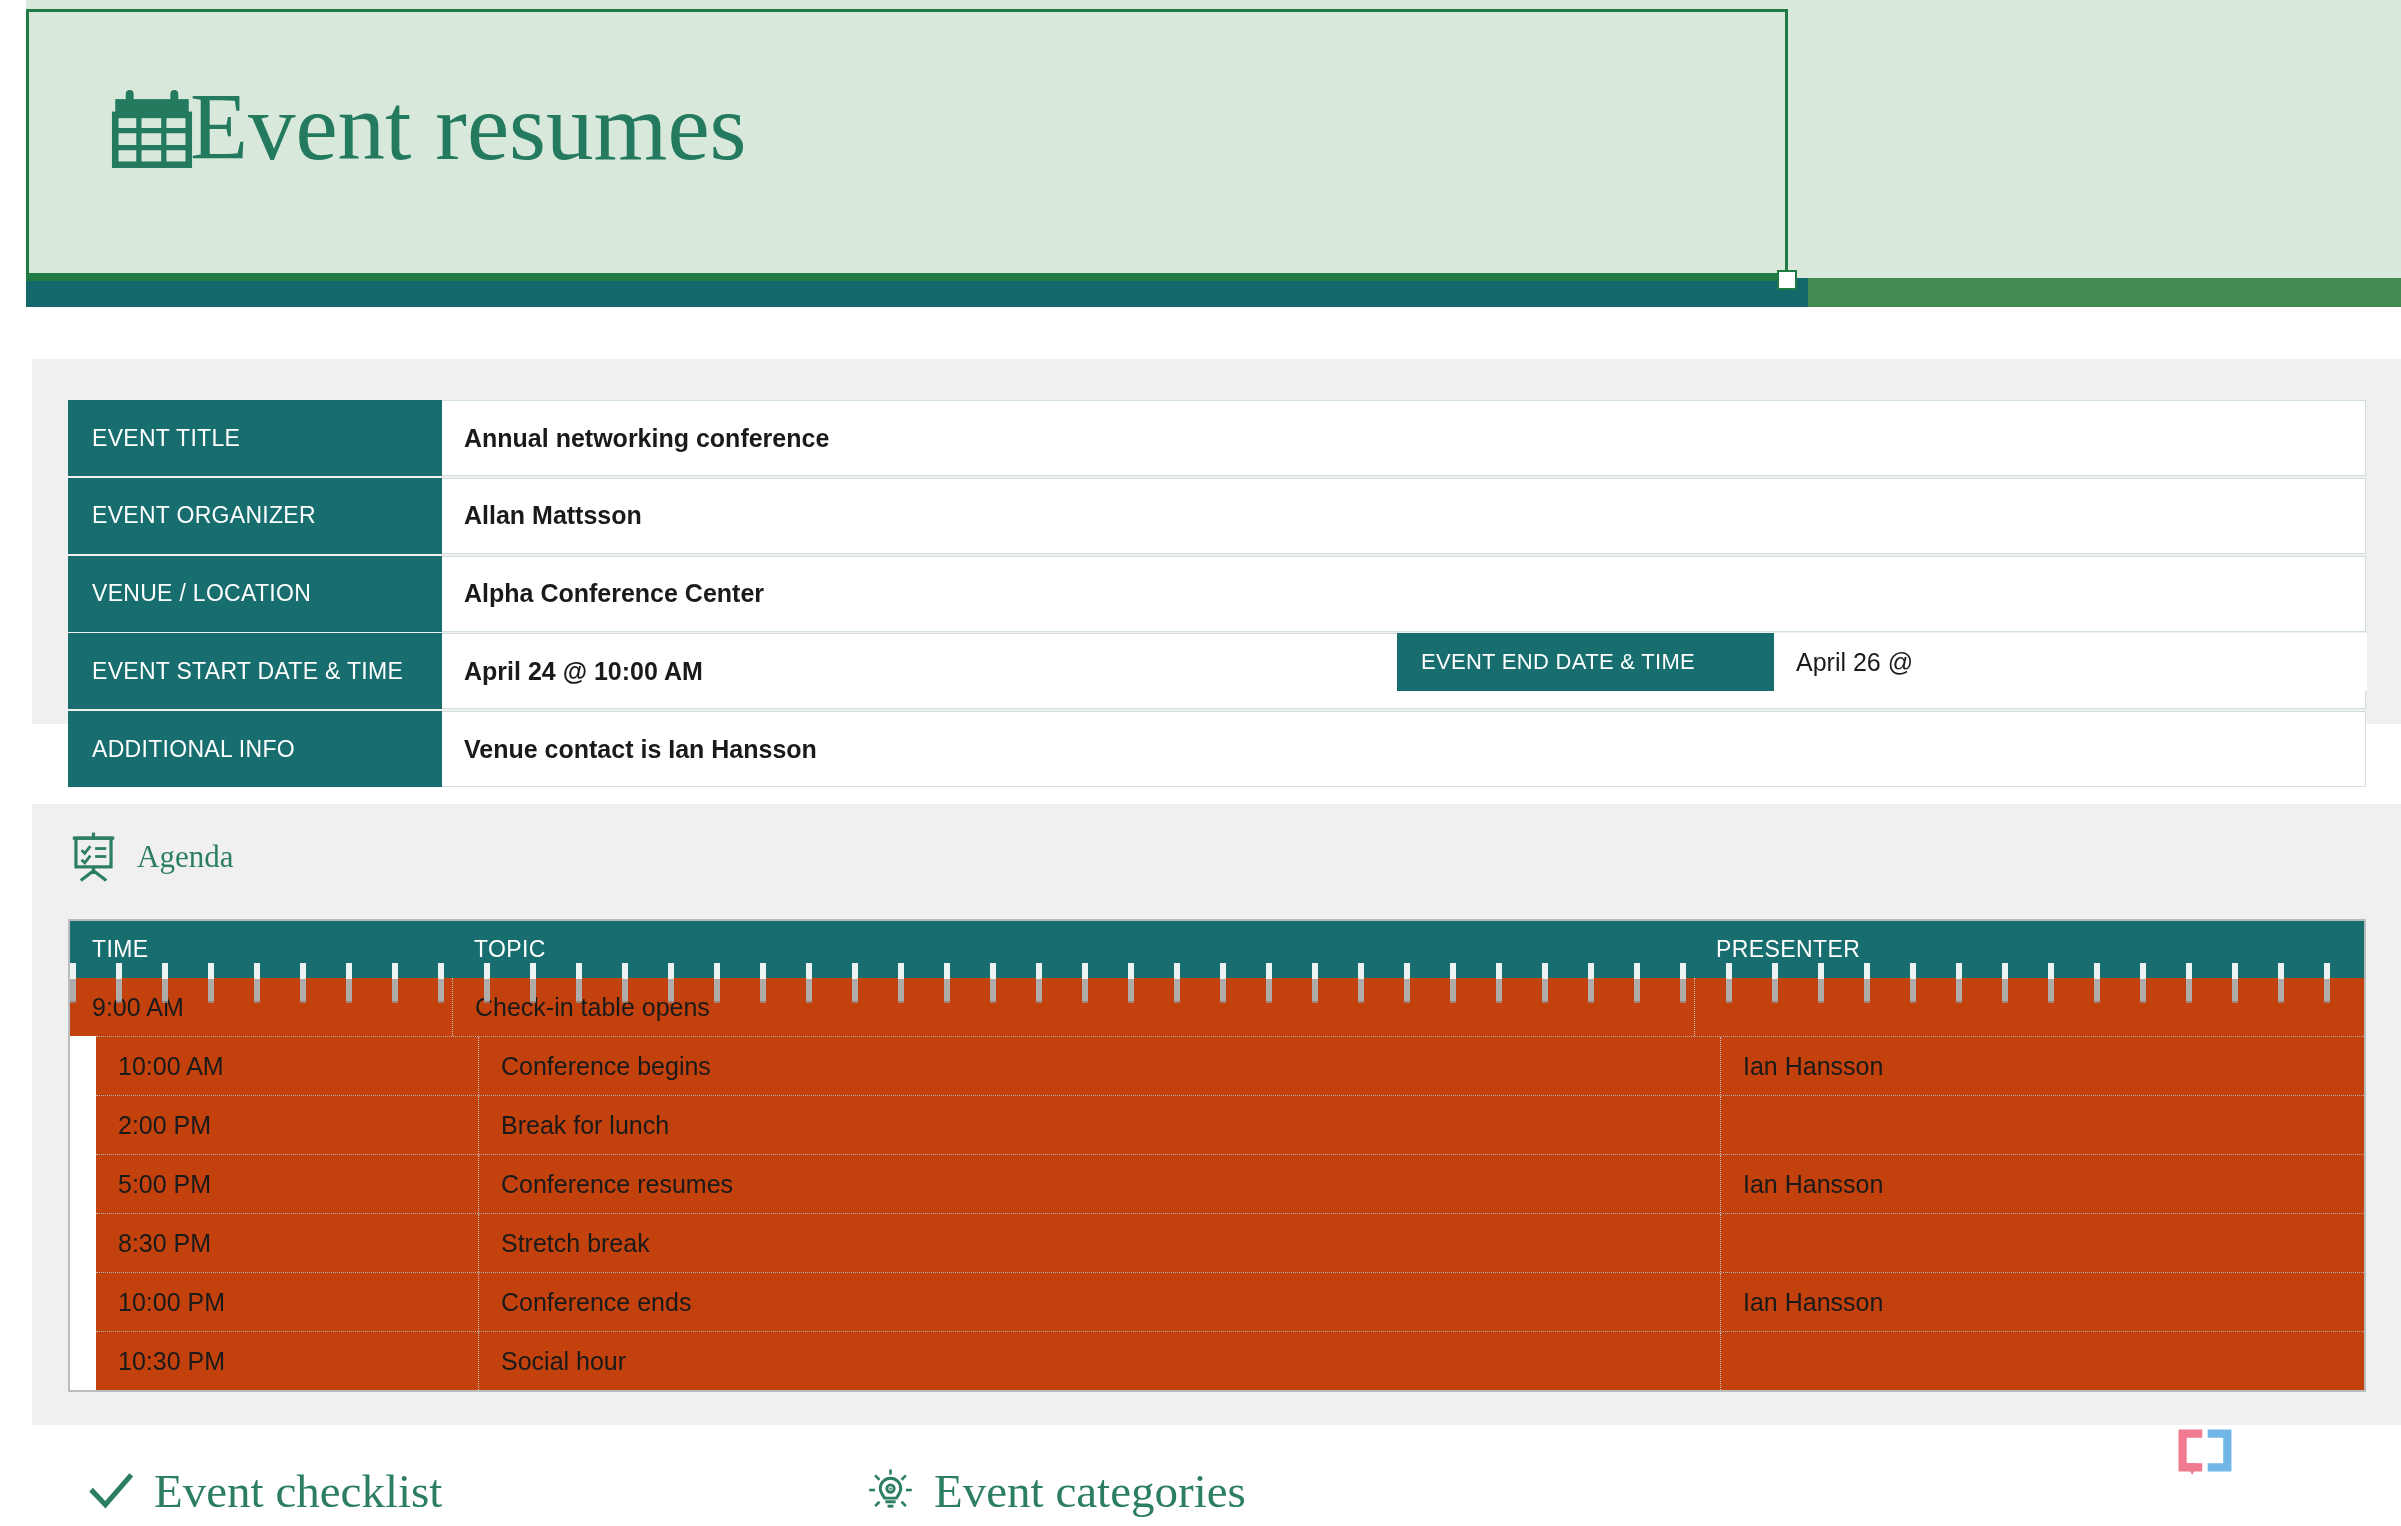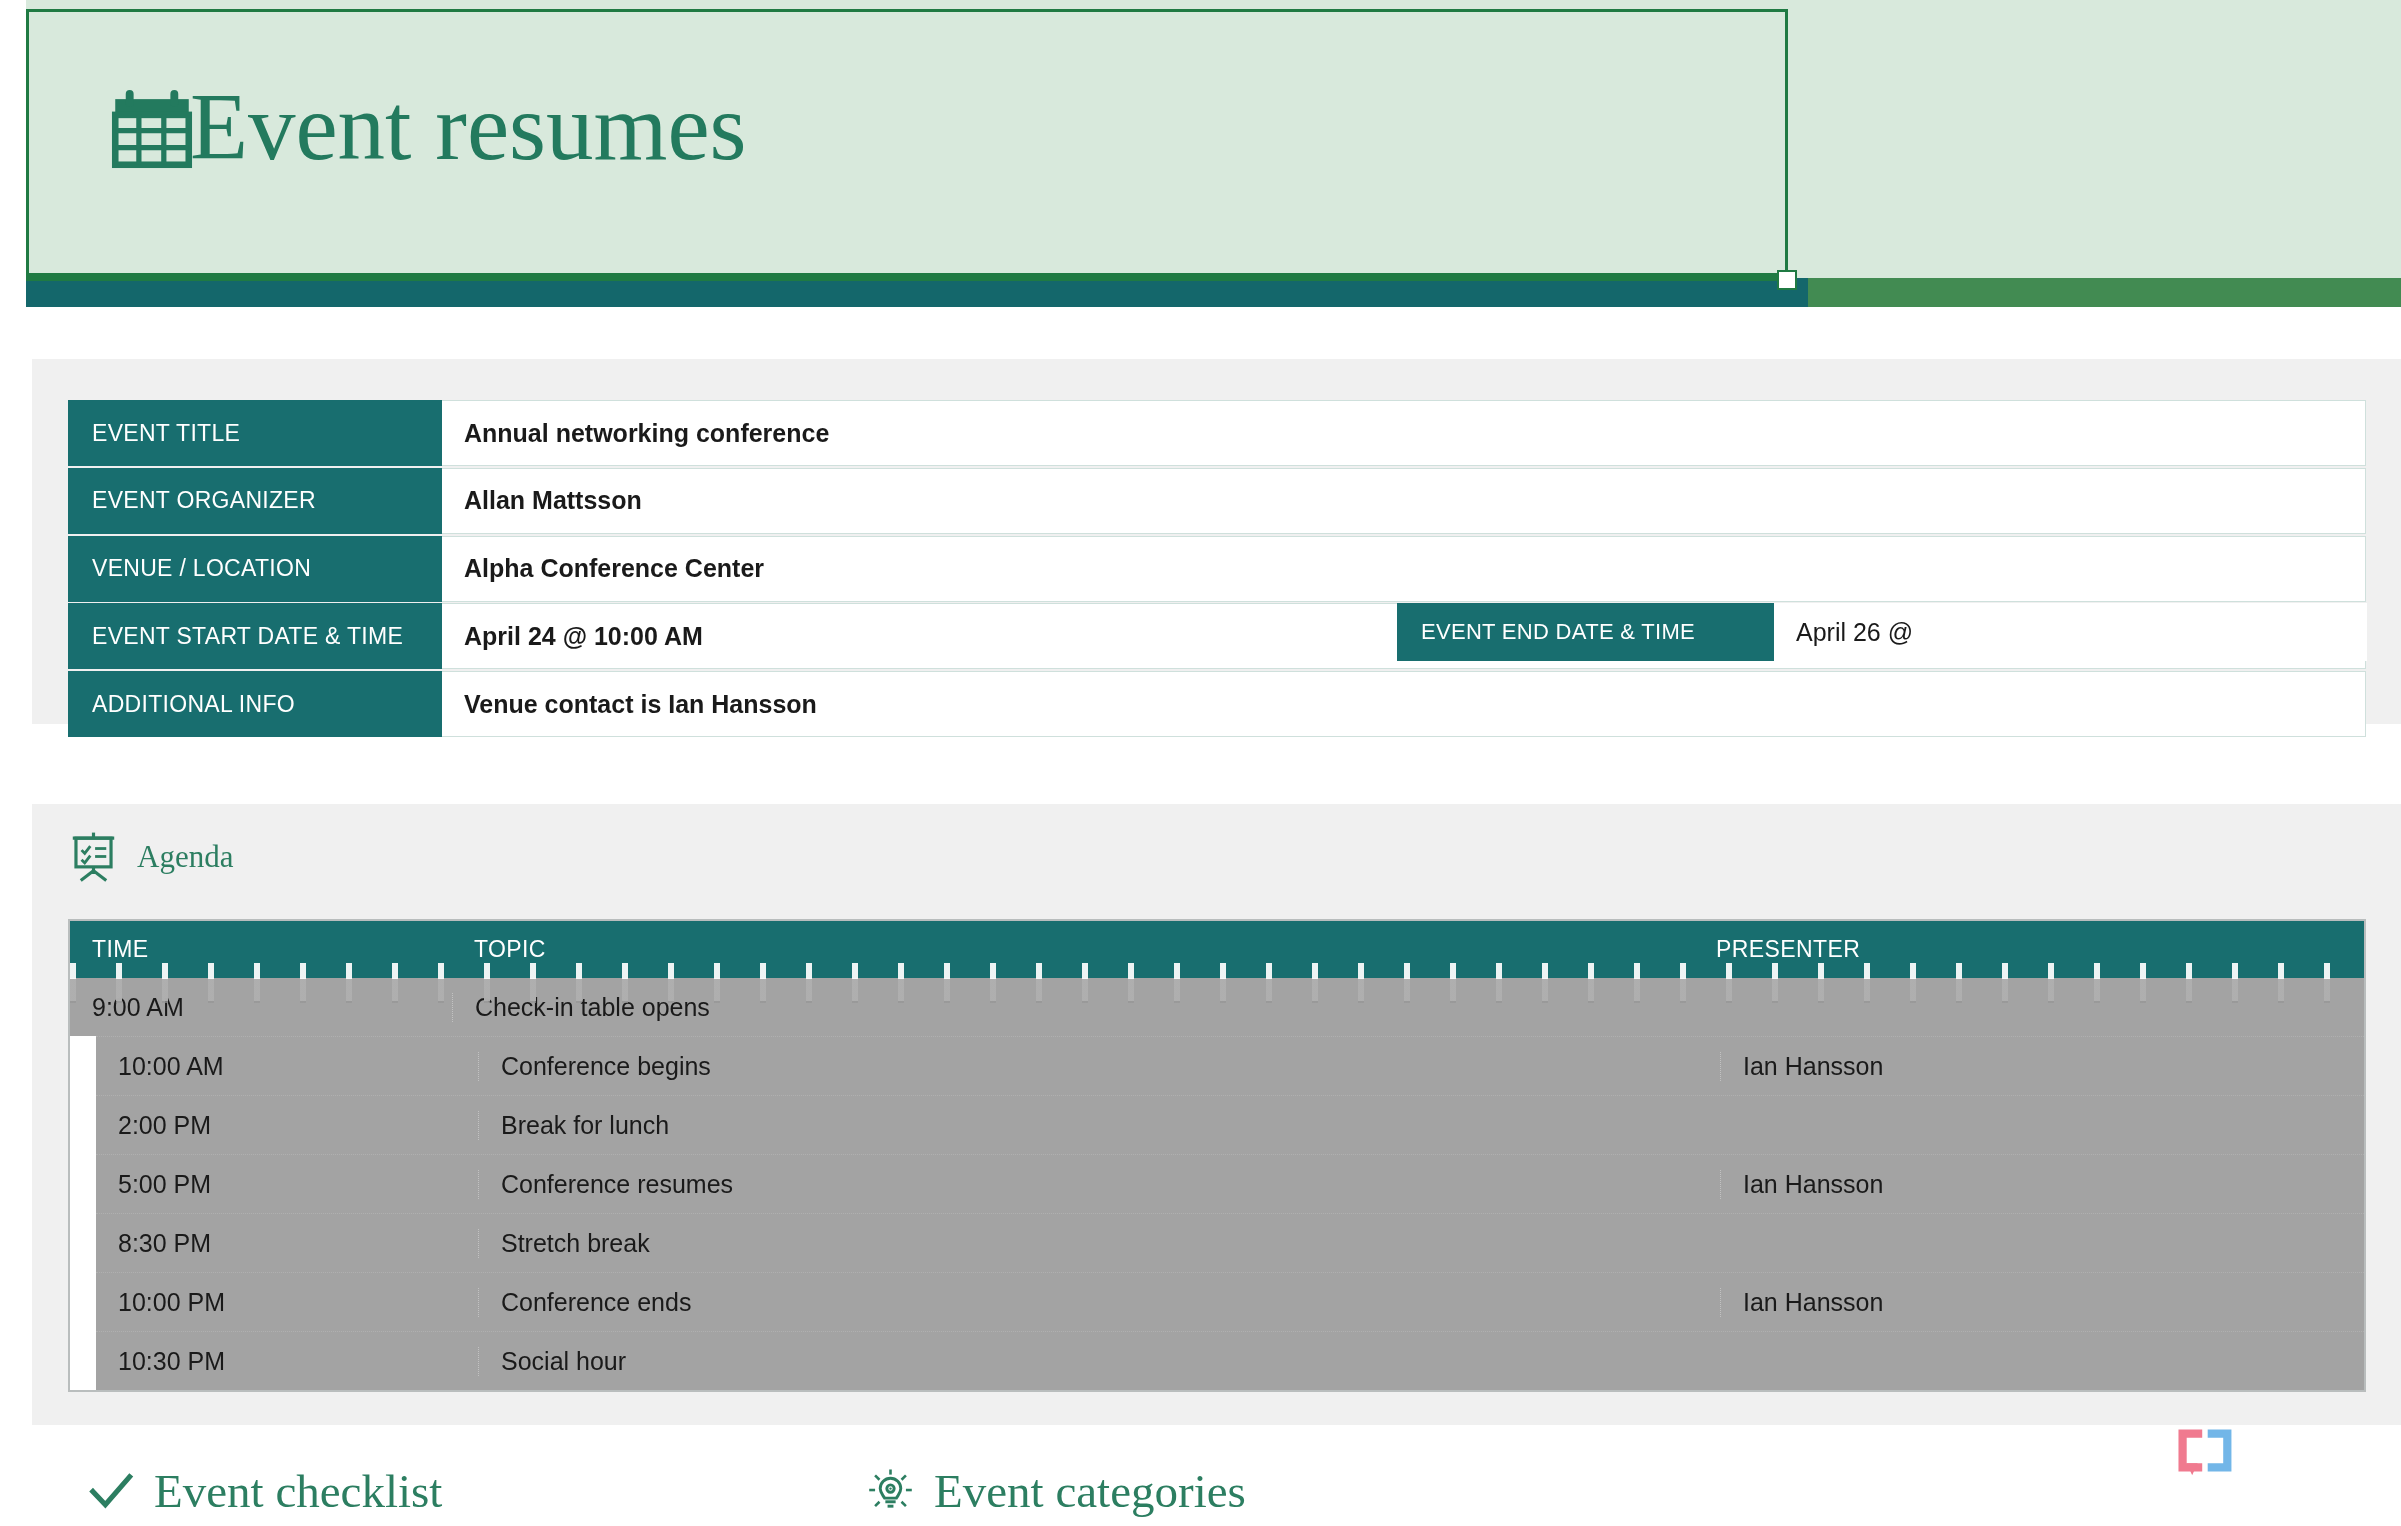--- a/index.html
+++ b/index.html
@@ -107,21 +107,21 @@
   }
   #info-table {
     position: absolute;
     left: 68px;
     top: 400px;
     width: 2298px;
   }
   .info-row {
     display: flex;
     align-items: stretch;
-    height: 66px;
+    height: 76px;
     margin-bottom: 1.8px;
     position: relative;
   }
   .info-label {
     width: 374px;
     flex: 0 0 374px;
     background: #186e6f;
     color: #ffffff;
     font-size: 23px;
     letter-spacing: 0.3px;
@@ -230,23 +230,22 @@
     align-items: center;
     padding-left: 22px;
     box-sizing: border-box;
   }
   .col-time { width: 382px; flex: 0 0 382px; }
   .col-topic { width: 1242px; flex: 0 0 1242px; }
   .col-presenter { flex: 1 1 auto; }
   .agenda-body-row {
     display: flex;
     height: 58px;
-    background: #a3a3a3;
+    background: #c2410c;
     position: relative;
-    align-items: center;
   }
   .agenda-body-row + .agenda-body-row {
     border-top: 1.8px dotted #b0b0b0;
     margin-left: 26px;
   }
   .agenda-cell {
     font-size: 25px;
     color: #1a1a1a;
     display: flex;
     align-items: center;

